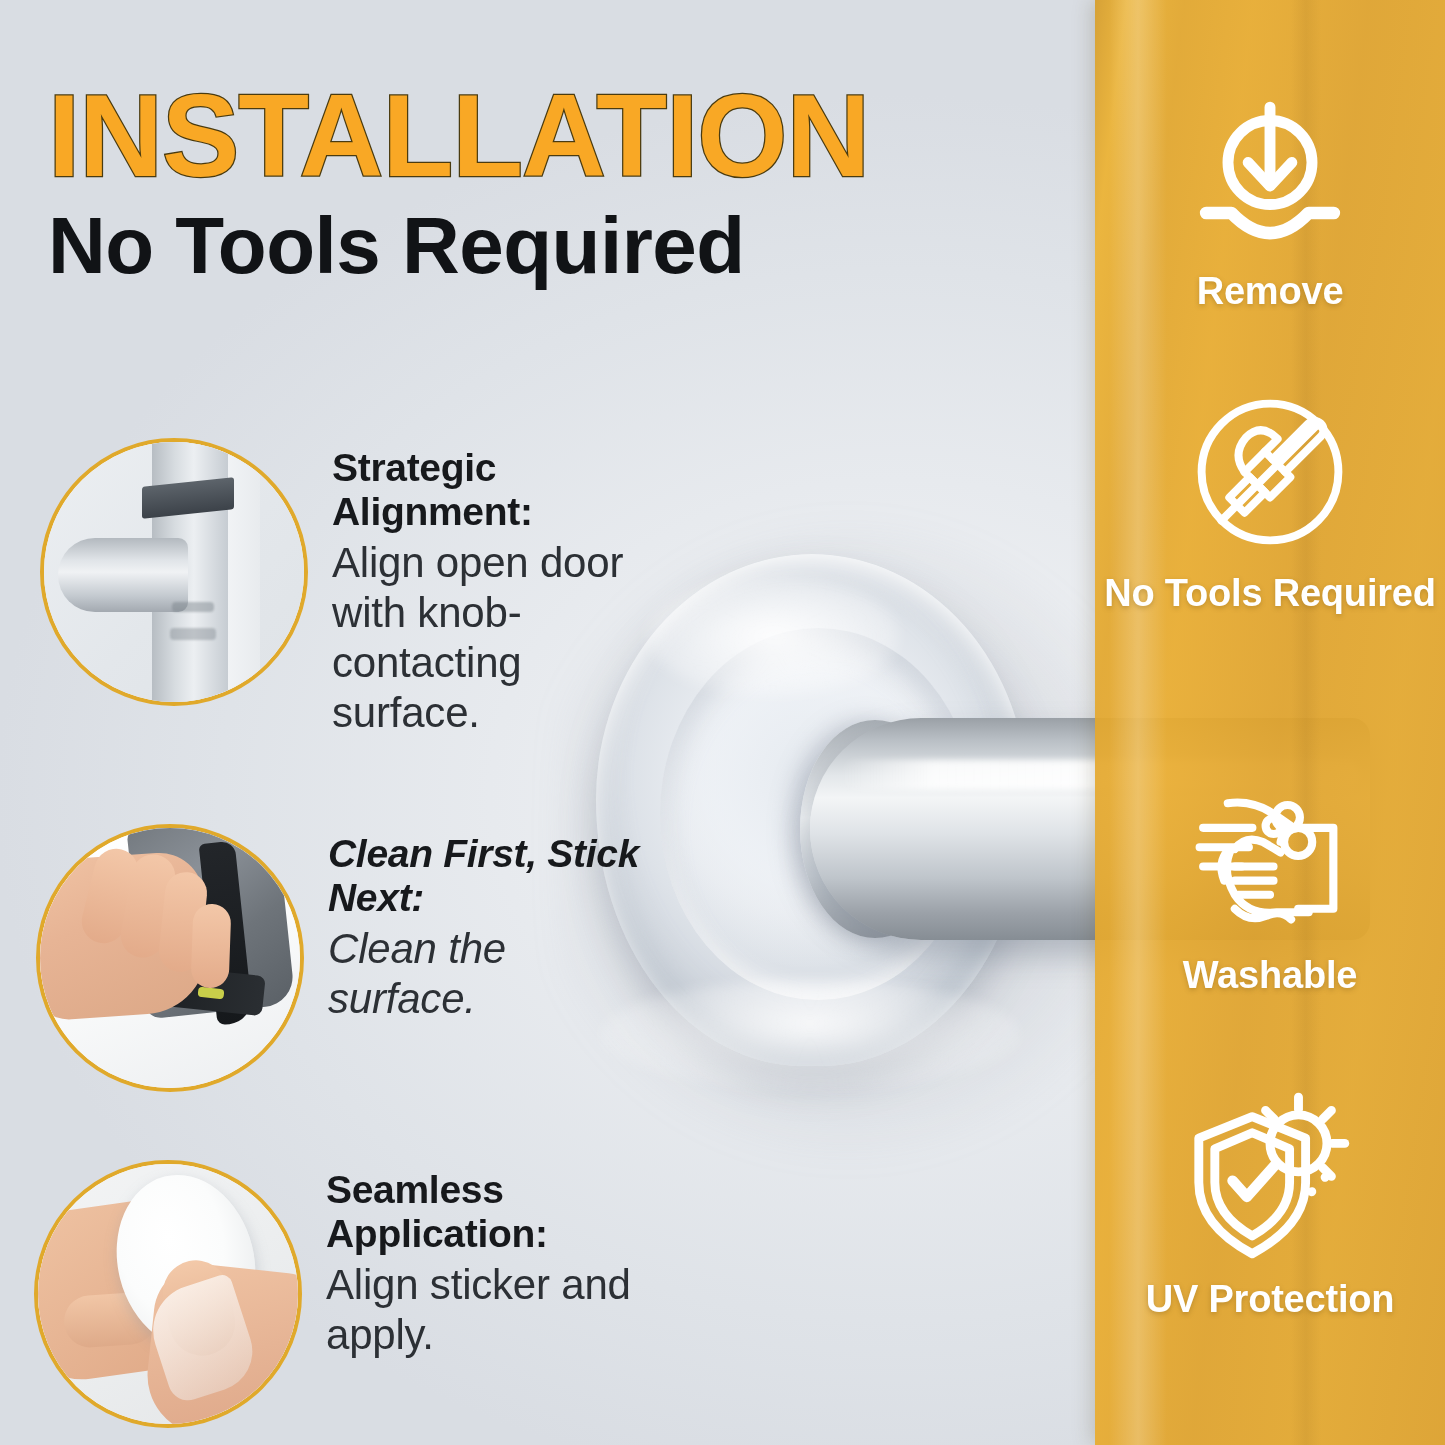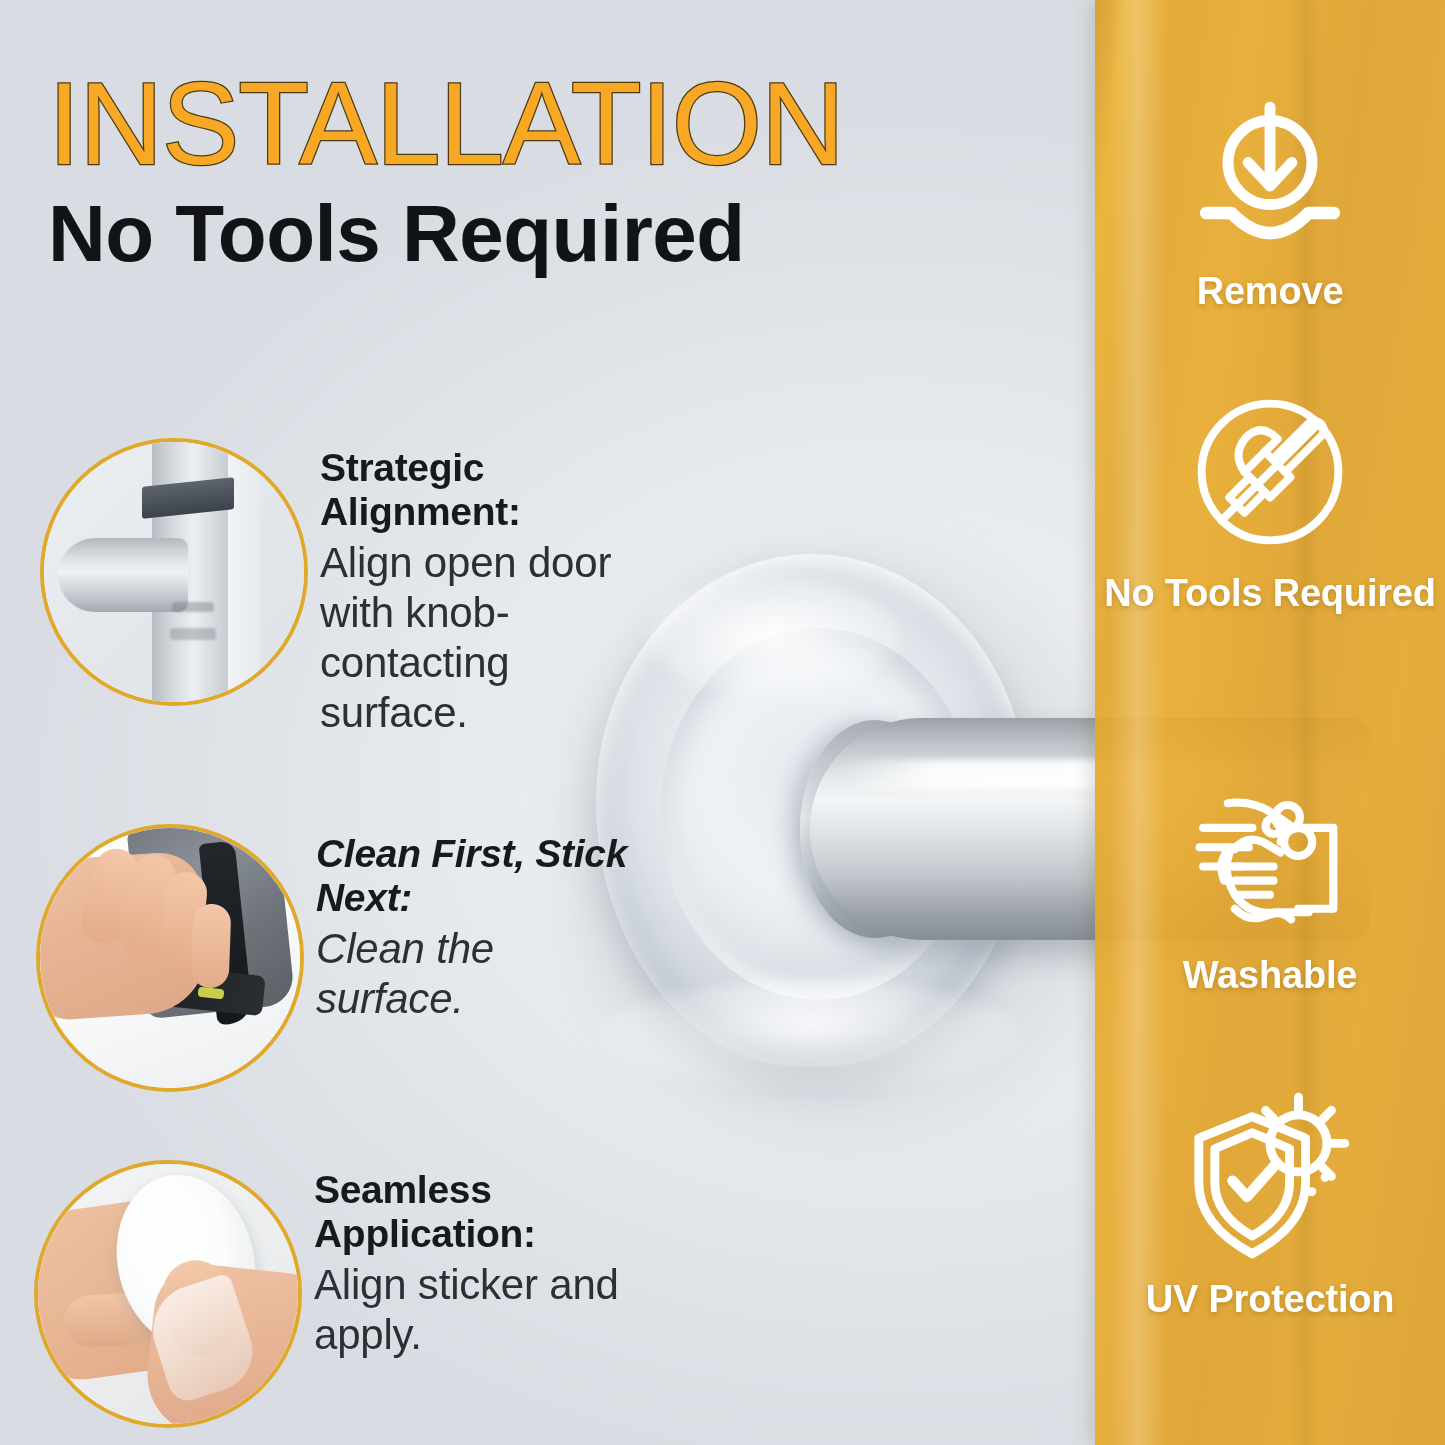--- a/index.html
+++ b/index.html
@@ -76,23 +76,23 @@
     filter:blur(3px);
   }
 
   
   .headline { position:absolute; left:48px; top:60px; width:1010px; }
   .hl-top {
     font-size:84px; font-weight:700; color:#111316; letter-spacing:-.5px;
     line-height:.98; white-space:nowrap;
   }
   .hl-mid {
-    font-size:116px; font-weight:400; color:#F9A825;
+    font-size:116px; font-weight:700; color:#F9A825;
     line-height:1.0; letter-spacing:-1px; white-space:nowrap;
-    margin-top:6px;
+    margin-top:18px;
     -webkit-text-stroke:2.5px #4a3b10;
     paint-order:stroke fill;
   }
   .hl-bot {
     font-size:80px; font-weight:700; color:#111316; letter-spacing:-.5px;
     line-height:1.0; white-space:nowrap; margin-top:12px;
   }
 
   
   .steps { position:absolute; left:0; top:0; width:700px; }
@@ -158,21 +158,21 @@
   .t3-thumb2 { position:absolute; left:128px; top:96px; width:66px; height:96px;
       background:linear-gradient(180deg,#f3c9a9,#e0ac8b); border-radius:34px; transform:rotate(-12deg); }
   .t3-disc { position:absolute; left:80px; top:10px; width:136px; height:176px;
       background:radial-gradient(ellipse at 42% 34%, #ffffff 0%, #fbfcfc 48%, #eef0f1 78%, #e2e5e7 100%);
       border-radius:50%; transform:rotate(-14deg);
       box-shadow:0 6px 14px rgba(140,150,160,.35); }
   .t3-film { position:absolute; left:118px; top:120px; width:92px; height:110px;
       background:linear-gradient(160deg, rgba(255,255,255,.75), rgba(235,240,244,.35));
       border-radius:46px 10px 40px 20px; transform:rotate(-18deg); }
 
-  .step-text { margin-left:12px; padding-top:8px; width:330px; }
+  .step-text { margin-left:24px; padding-top:8px; width:330px; }
   .step-title {
     font-size:39px; font-weight:700; color:#17191c;
     line-height:1.13; letter-spacing:-.3px;
   }
   .step-desc {
     font-size:42px; font-weight:400; color:#2c3035;
     line-height:1.19; letter-spacing:-.2px; margin-top:4px;
   }
 
   

